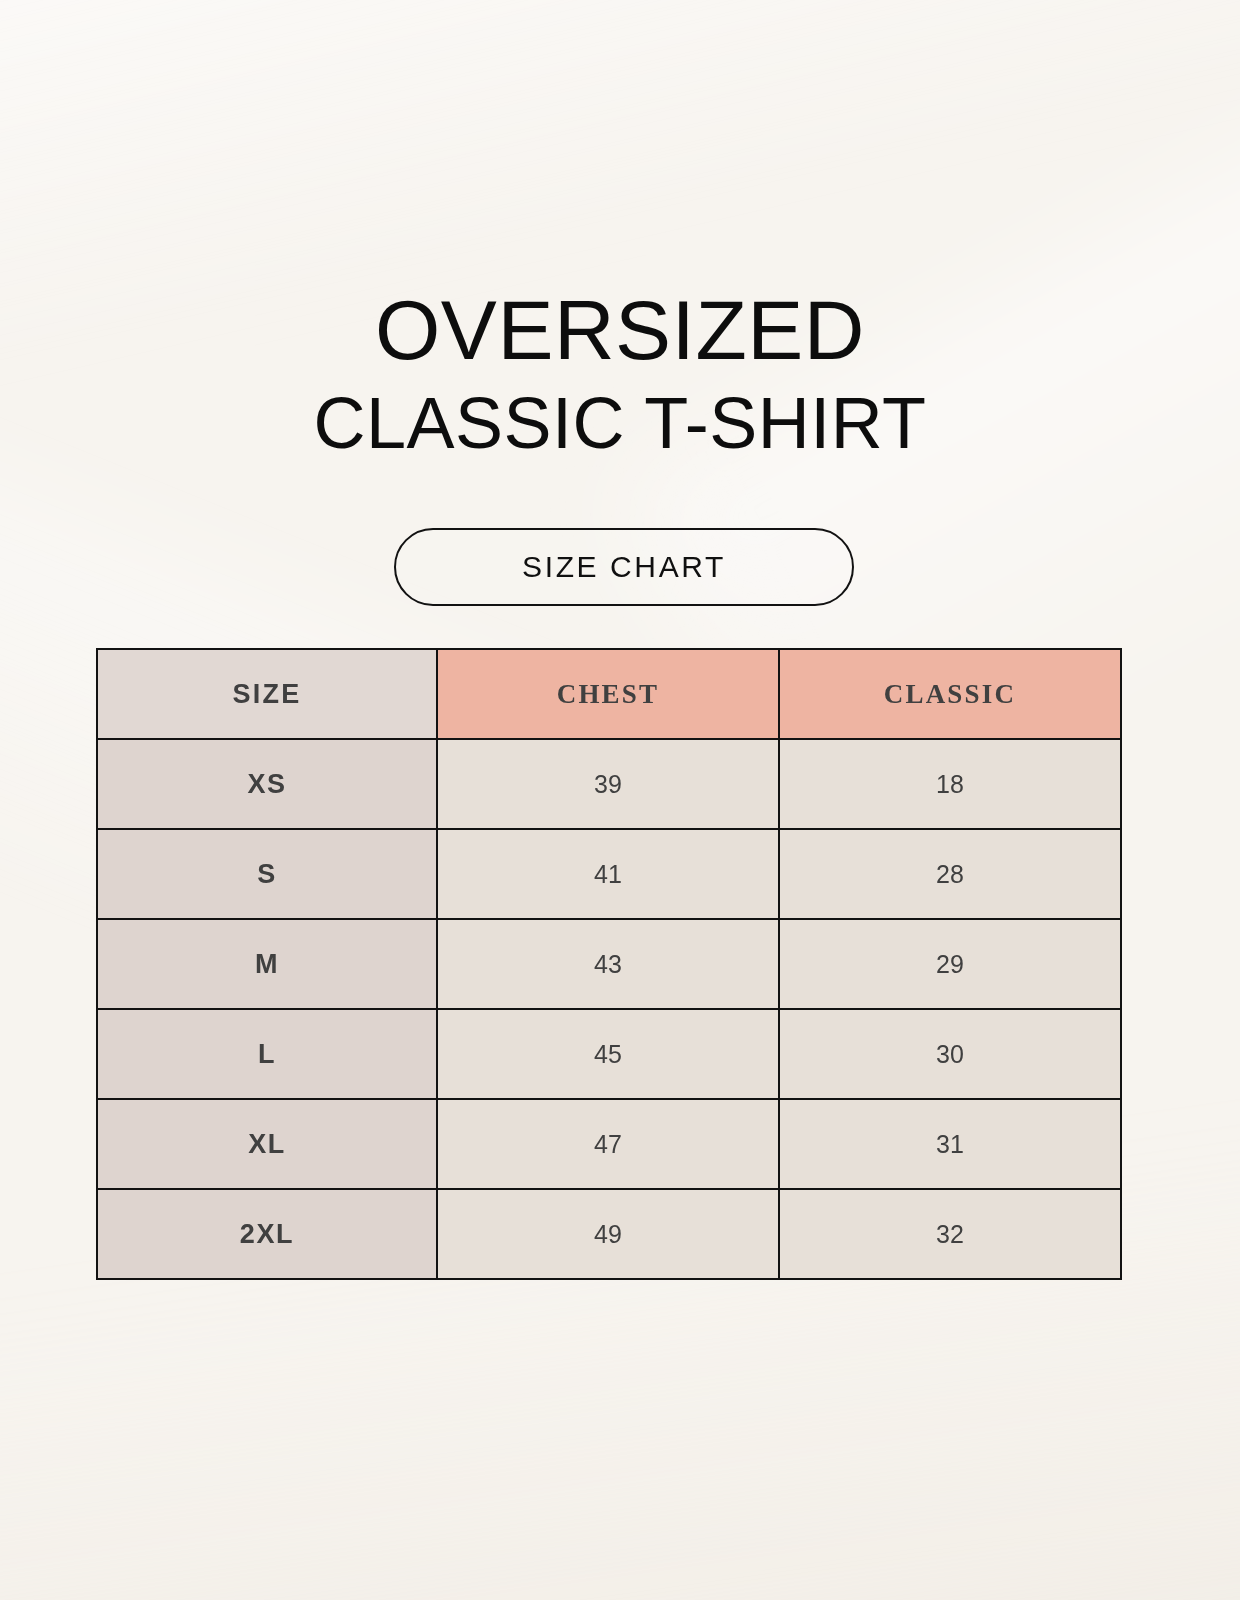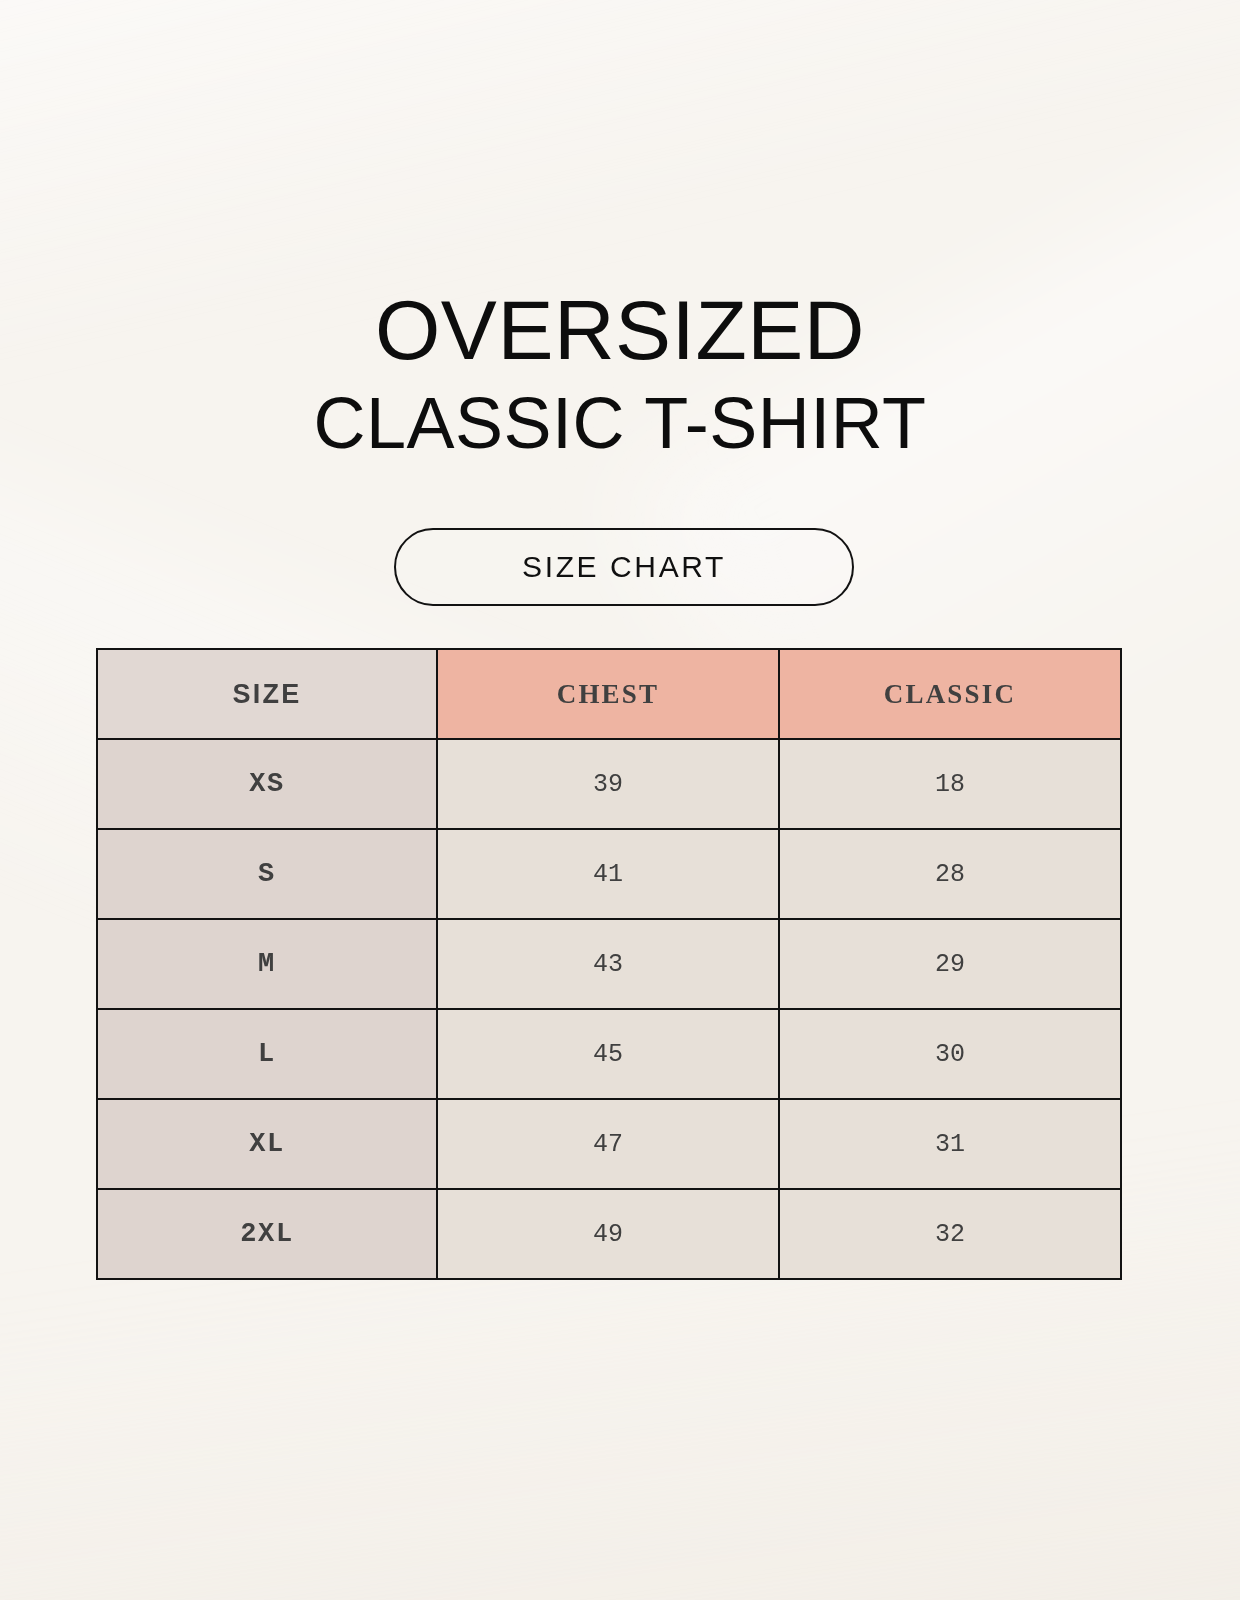--- a/index.html
+++ b/index.html
@@ -130,21 +130,21 @@
   thead th {
     height: 86px;
     font-weight: 700;
     letter-spacing: 2.2px;
     font-size: 26px;
   }
   thead th.h-size { background: #e1d8d3; }
   thead th.h-chest,
   thead th.h-length { background: #eeb4a2; font-family: Liberation Serif, serif; }
 
-  tbody td { height: 86px; font-family: Liberation Mono, monospace; }
+  tbody td { height: 86px; }
   tbody td.size-cell {
     background: #ded4cf;
     font-weight: 700;
     letter-spacing: 1.6px;
     font-size: 27px;
   }
   tbody td.val-cell {
     background: #e7e0d8;
     font-weight: 400;
     font-size: 25px;

